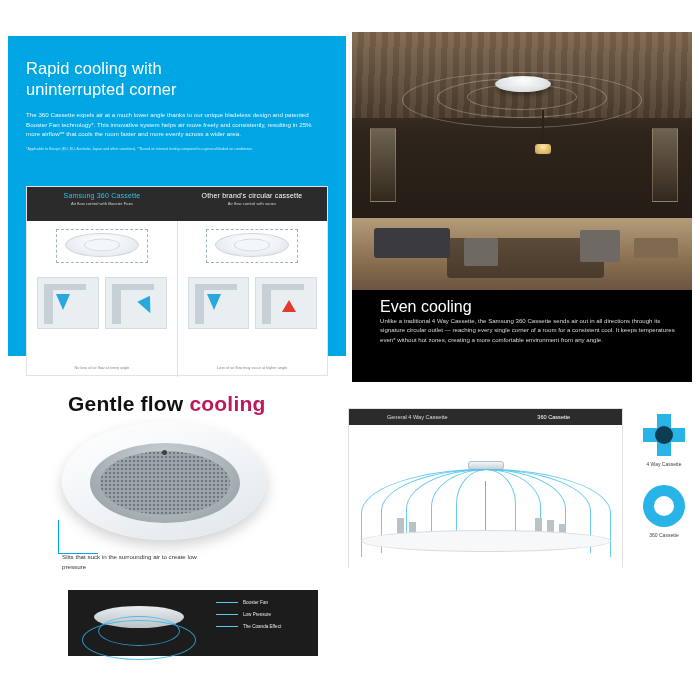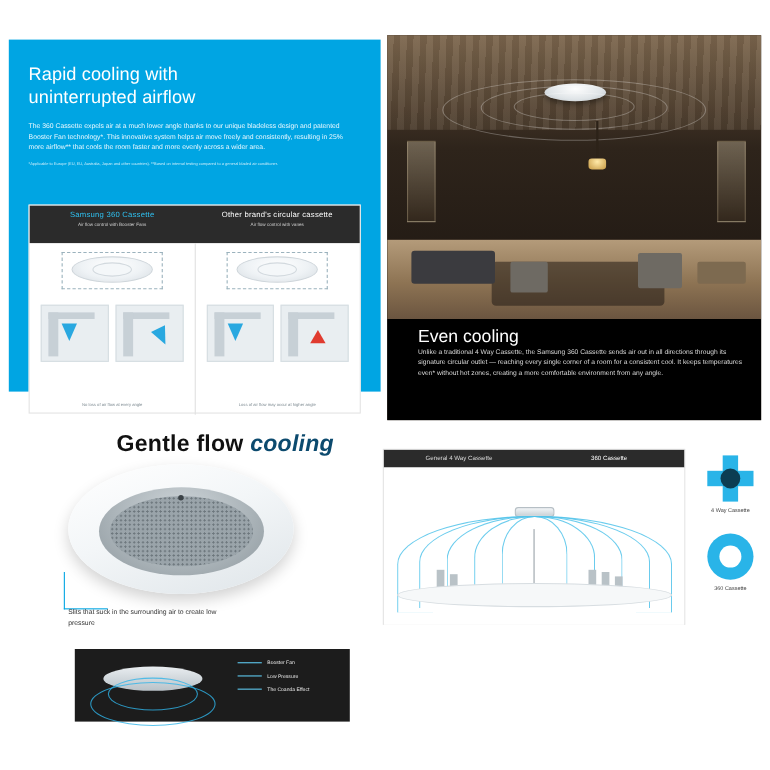--- a/index.html
+++ b/index.html
@@ -140,22 +140,22 @@
     background: #000; color: #fff; padding: 8px 14px 8px 28px;
   }
   .caption-block .h1 { font-size: 16px; font-weight: 400; line-height: 1.1; }
   .caption-block .h2 { font-size: 15px; font-weight: 400; color: #2ec4f1; line-height: 1.2; margin-bottom: 7px;}
   .caption-block p { margin: 0; font-size: 6.1px; line-height: 1.6; color: #d9d9d9; width: 300px; }
 
   
   .gf-title {
     position: absolute; left: 68px; top: 375px; font-size: 21px; letter-spacing: .2px;
   }
-  .gf-title .dark { color: #111; margin-left: 38px; }
-  .gf-title .blue { color: #0c4a6e; font-style: italic; }
+  .gf-title .dark { color: #111; }
+  .gf-title .blue { color: #be185d; }
 
   
   .product-wrap { position: absolute; left: 52px; top: 410px; width: 230px; height: 160px; }
   .prod-outer {
     position: absolute; left: 10px; top: 12px; width: 205px; height: 118px; border-radius: 50%;
     background: linear-gradient(160deg, #ffffff 0%, #f3f6f8 45%, #dfe5e9 100%);
     box-shadow: 0 6px 14px rgba(0,0,0,.18);
   }
   .prod-inner {
     position: absolute; left: 50%; top: 52%; transform: translate(-50%,-50%);
@@ -251,21 +251,21 @@
   .ic-label { font-size: 5px; color: #444; margin-top: 5px; }
 </style>
 </head>
 <body>
 
 <div class="page">
 
   <section class="panel-blue">
     <h1>
       <span>Rapid cooling with</span><br>
-      <span>uninterrupted airflow</span>
+      <span>uninterrupted corner</span>
     </h1>
     <p class="body-copy">The 360 Cassette expels air at a much lower angle thanks to our unique bladeless design and patented Booster Fan technology*. This innovative system helps air move freely and consistently, resulting in 25% more airflow** that cools the room faster and more evenly across a wider area.</p>
     <p class="footnote">*Applicable to Europe (EU, EU, Australia, Japan and other countries).
 **Based on internal testing compared to a general bladed air conditioner.</p>
 
     <div class="compare-card">
       <div class="compare-head">
         <div class="col">
           <div class="t1">Samsung 360 Cassette</div>
           <div class="t2">Air flow control with Booster Fans</div>

